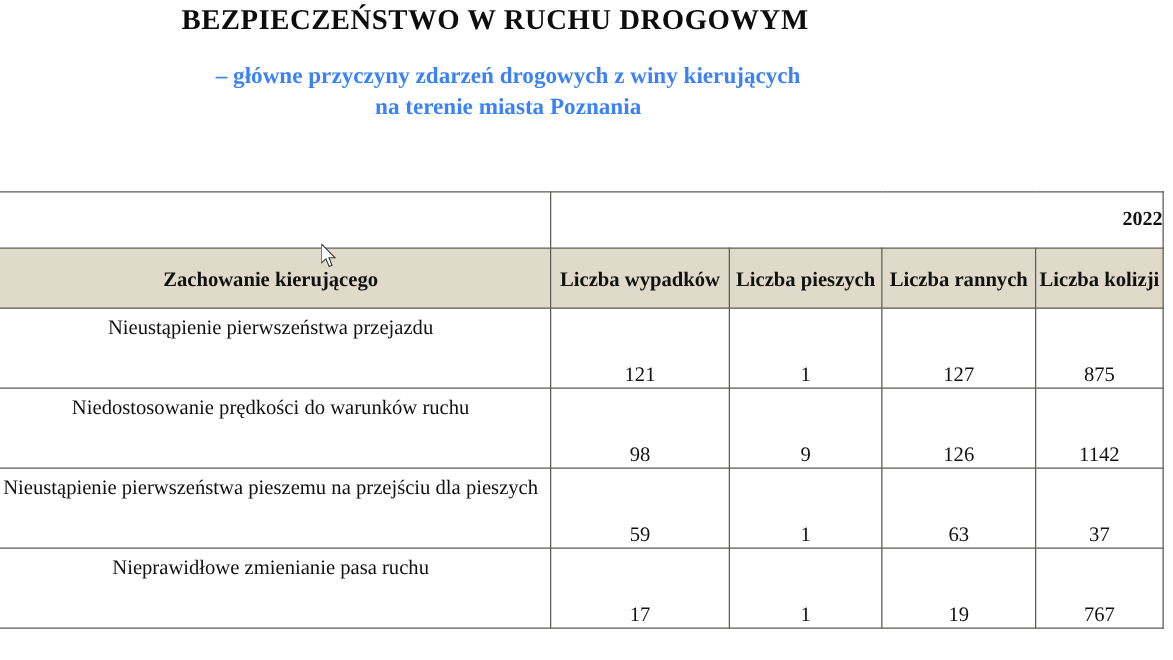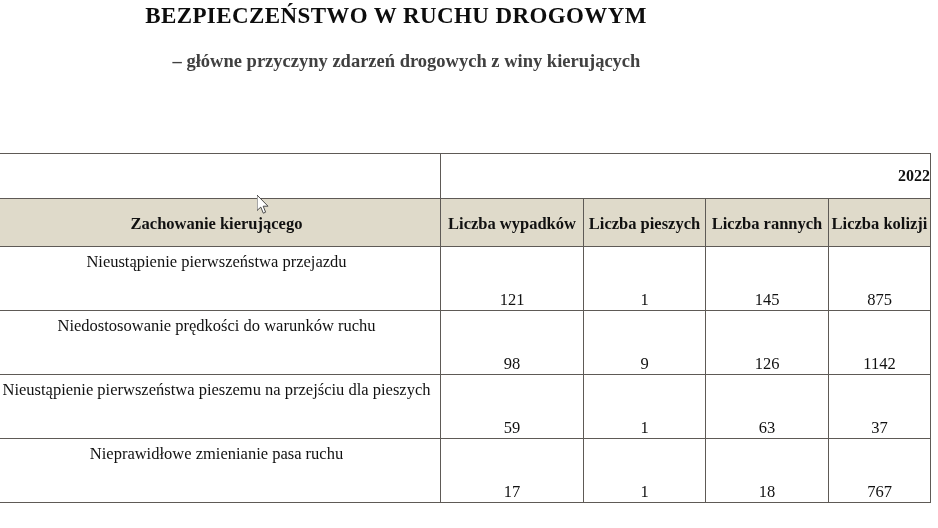--- a/index.html
+++ b/index.html
@@ -29,21 +29,21 @@
     line-height: 28px;
     color: #0d0d0d;
   }
   .subtitle-block {
     margin-top: 19px;
   }
   .subtitle-line {
     font-size: 18.5px;
     font-weight: bold;
     line-height: 25px;
-    color: #404040;
+    color: #3b82f6;
     margin-left: 21px;
   }
 
   
   .table-wrap {
     position: absolute;
     left: -8px;
     top: 153px;
     width: 938px;
   }
@@ -130,20 +130,21 @@
     pointer-events: none;
   }
 </style>
 </head>
 <body>
 
 <div class="title-block">
   <div class="main-title">BEZPIECZEŃSTWO W RUCHU DROGOWYM</div>
   <div class="subtitle-block">
     <div class="subtitle-line">– główne przyczyny zdarzeń drogowych z winy kierujących</div>
+    <div class="subtitle-line">na terenie miasta Poznania</div>
   </div>
 </div>
 
 <div class="table-wrap">
   <table class="data-table">
     <colgroup>
       <col class="col-behaviour">
       <col class="col-acc">
       <col class="col-killed">
       <col class="col-injured">
@@ -180,21 +181,21 @@
         <td>
           <span class="row-label">Nieustąpienie pierwszeństwa przejazdu</span>
         </td>
         <td>
           <span class="row-value">121</span>
         </td>
         <td>
           <span class="row-value">1</span>
         </td>
         <td>
-          <span class="row-value">145</span>
+          <span class="row-value">127</span>
         </td>
         <td>
           <span class="row-value">875</span>
         </td>
       </tr>
 
       <tr class="data-row">
         <td>
           <span class="row-label">Niedostosowanie prędkości do warunków ruchu</span>
         </td>
@@ -234,21 +235,21 @@
         <td>
           <span class="row-label">Nieprawidłowe zmienianie pasa ruchu</span>
         </td>
         <td>
           <span class="row-value">17</span>
         </td>
         <td>
           <span class="row-value">1</span>
         </td>
         <td>
-          <span class="row-value">18</span>
+          <span class="row-value">19</span>
         </td>
         <td>
           <span class="row-value">767</span>
         </td>
       </tr>
     </tbody>
   </table>
 </div>
 
 <div class="cursor">

